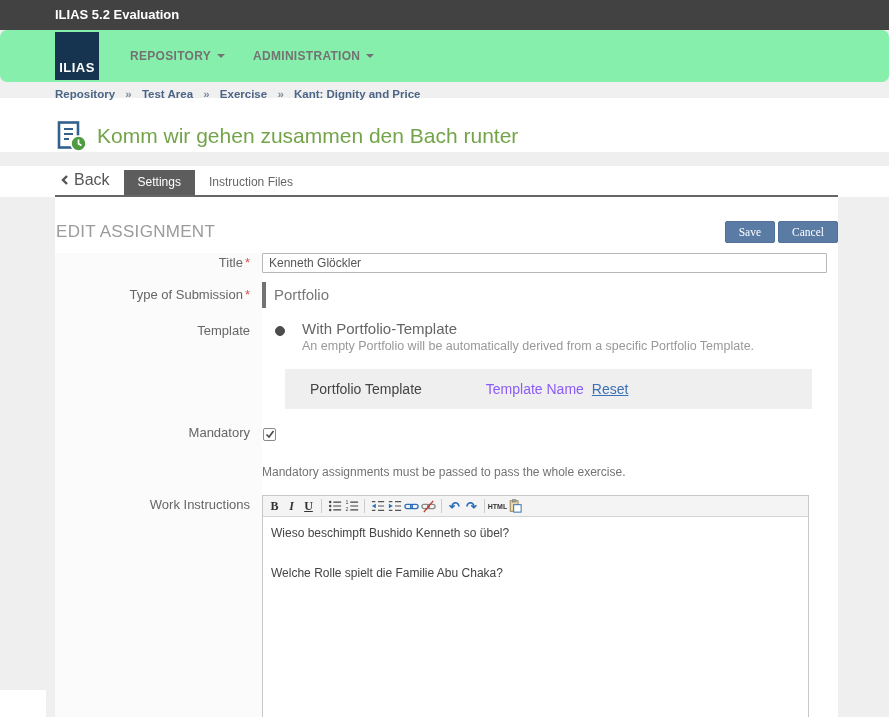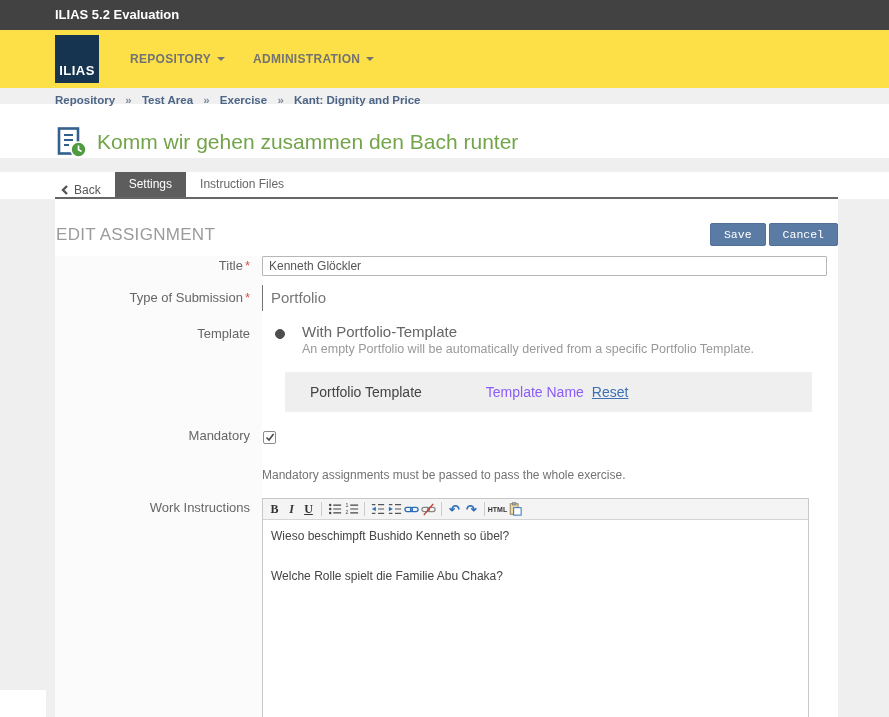--- a/index.html
+++ b/index.html
@@ -4,21 +4,21 @@
 <style>
   * { margin:0; padding:0; box-sizing:border-box; }
   html,body { width:889px; height:717px; overflow:hidden; }
   body { font-family:"Liberation Sans", sans-serif; background:#efefef; position:relative; }
 
   
   .topbar { height:30px; background:#424242; color:#fff; font-size:13px; font-weight:bold;
             line-height:30px; padding-left:55px; }
 
   
-  .header { height:58px; background:#fde047; display:flex; align-items:center; padding-left:55px; }
+  .header { height:52px; background:#86efac; display:flex; align-items:center; padding-left:55px;border-radius:7px; }
   .logo { width:44px; height:48px; background:#16344f; color:#fff; font-weight:bold; font-size:13px;
           display:flex; align-items:flex-end; justify-content:center; padding-bottom:5px; letter-spacing:0.5px; }
   .nav { display:flex; margin-left:17px; }
   .nav-item { color:#737373; font-size:12px; font-weight:bold; letter-spacing:0.3px; padding:8px 14px;
               display:flex; align-items:center; cursor:pointer; }
   .caret { width:0; height:0; border-left:4px solid transparent; border-right:4px solid transparent;
            border-top:4px solid #737373; margin-left:6px; display:inline-block; }
 
   
   .breadcrumb { height:16px; background:#f0f0f0; line-height:25px; padding-left:55px; font-size:11.5px;
@@ -28,51 +28,51 @@
 
   
   .title-band { background:#fff; padding:22px 0 0 55px; }
   .title-row { display:flex; align-items:center; }
   .obj-icon { width:32px; height:32px; margin-right:10px; }
   h1.page-title { font-size:21px; font-weight:normal; color:#73a44a; }
 
   
   .tabs-band { background:#fff; padding-left:55px; margin-top:14px; }
   .tabs-inner { margin-right:51px; border-bottom:2px solid #666; display:flex; align-items:flex-end; }
-  .back-link { display:flex; align-items:center; font-size:12px; color:#565656; padding:5px 14px 0 6px;
+  .back-link { display:flex; align-items:center; font-size:16px; color:#565656; padding:5px 14px 6px 6px;
                cursor:pointer; }
   .back-link svg { margin-right:6px; }
   .tab { font-size:12px; padding:5px 14px 6px; color:#666; cursor:pointer; }
   .tab.active { background:#5d5d5d; color:#ffffff; }
 
   
   .main-wrap { background:#efefef; height:521px; }
   .content { background:#fff; margin-left:55px; width:783px; height:100%; position:relative; overflow:hidden; }
 
   .form-header { display:flex; justify-content:space-between; align-items:center; padding:24px 0 0 1px; }
   .form-heading { font-size:17px; color:#9b9b9b; letter-spacing:0.3px; }
   .btns { display:flex; gap:3px; }
   .btn { background:#5a7ba4; color:#fff; font-size:11.5px; padding:4px 13px; border:1px solid #51709a;
-         border-radius:2px; cursor:pointer; font-family:Liberation Mono, monospace; }
+         border-radius:2px; cursor:pointer; font-family:Liberation Serif, serif; }
 
   .form-body { position:relative; margin-top:10px; }
   .label-col-bg { position:absolute; left:0; top:0; bottom:0; width:207px; background:#fbfbfb; }
   .row { display:flex; position:relative; }
   .row-label { width:207px; flex-shrink:0; text-align:right; padding-right:12px; font-size:13px; color:#666; }
   .req { color:#d9534f; margin-left:2px; }
   .row-content { flex:1; padding-right:11px; }
 
   .row-title { margin-top:4px; }
   .row-title .row-label { line-height:20px; }
   .text-input { width:100%; height:20px; border:1px solid #b6b6b6; border-radius:1px; font-size:12px;
                 color:#555; padding:0 6px; font-family:"Liberation Sans", sans-serif; }
 
   .row-subm { margin-top:9px; }
   .row-subm .row-label { line-height:26px; }
-  .subm-value { border-left:1px solid #737373; padding:3px 0 3px 8px; font-size:15px; color:#777; line-height:20px; }
+  .subm-value { border-left:4px solid #737373; padding:3px 0 3px 8px; font-size:15px; color:#777; line-height:20px; }
 
   .row-template { margin-top:12px; }
   .row-template .row-label { padding-top:3px; }
   .radio-option { display:flex; margin-bottom:14px; cursor:pointer; }
   .radio { width:10px; height:10px; border:1px solid #8a8a8a; border-radius:50%; background:#fff;
            margin:6px 0 0 13px; flex-shrink:0; }
   .radio.selected { background:#4d4d4d; border-color:#4d4d4d; }
   .radio-texts { margin-left:17px; }
   .radio-title { font-size:15px; color:#666; }
   .radio-desc { font-size:12.5px; color:#999; margin-top:2px; }

